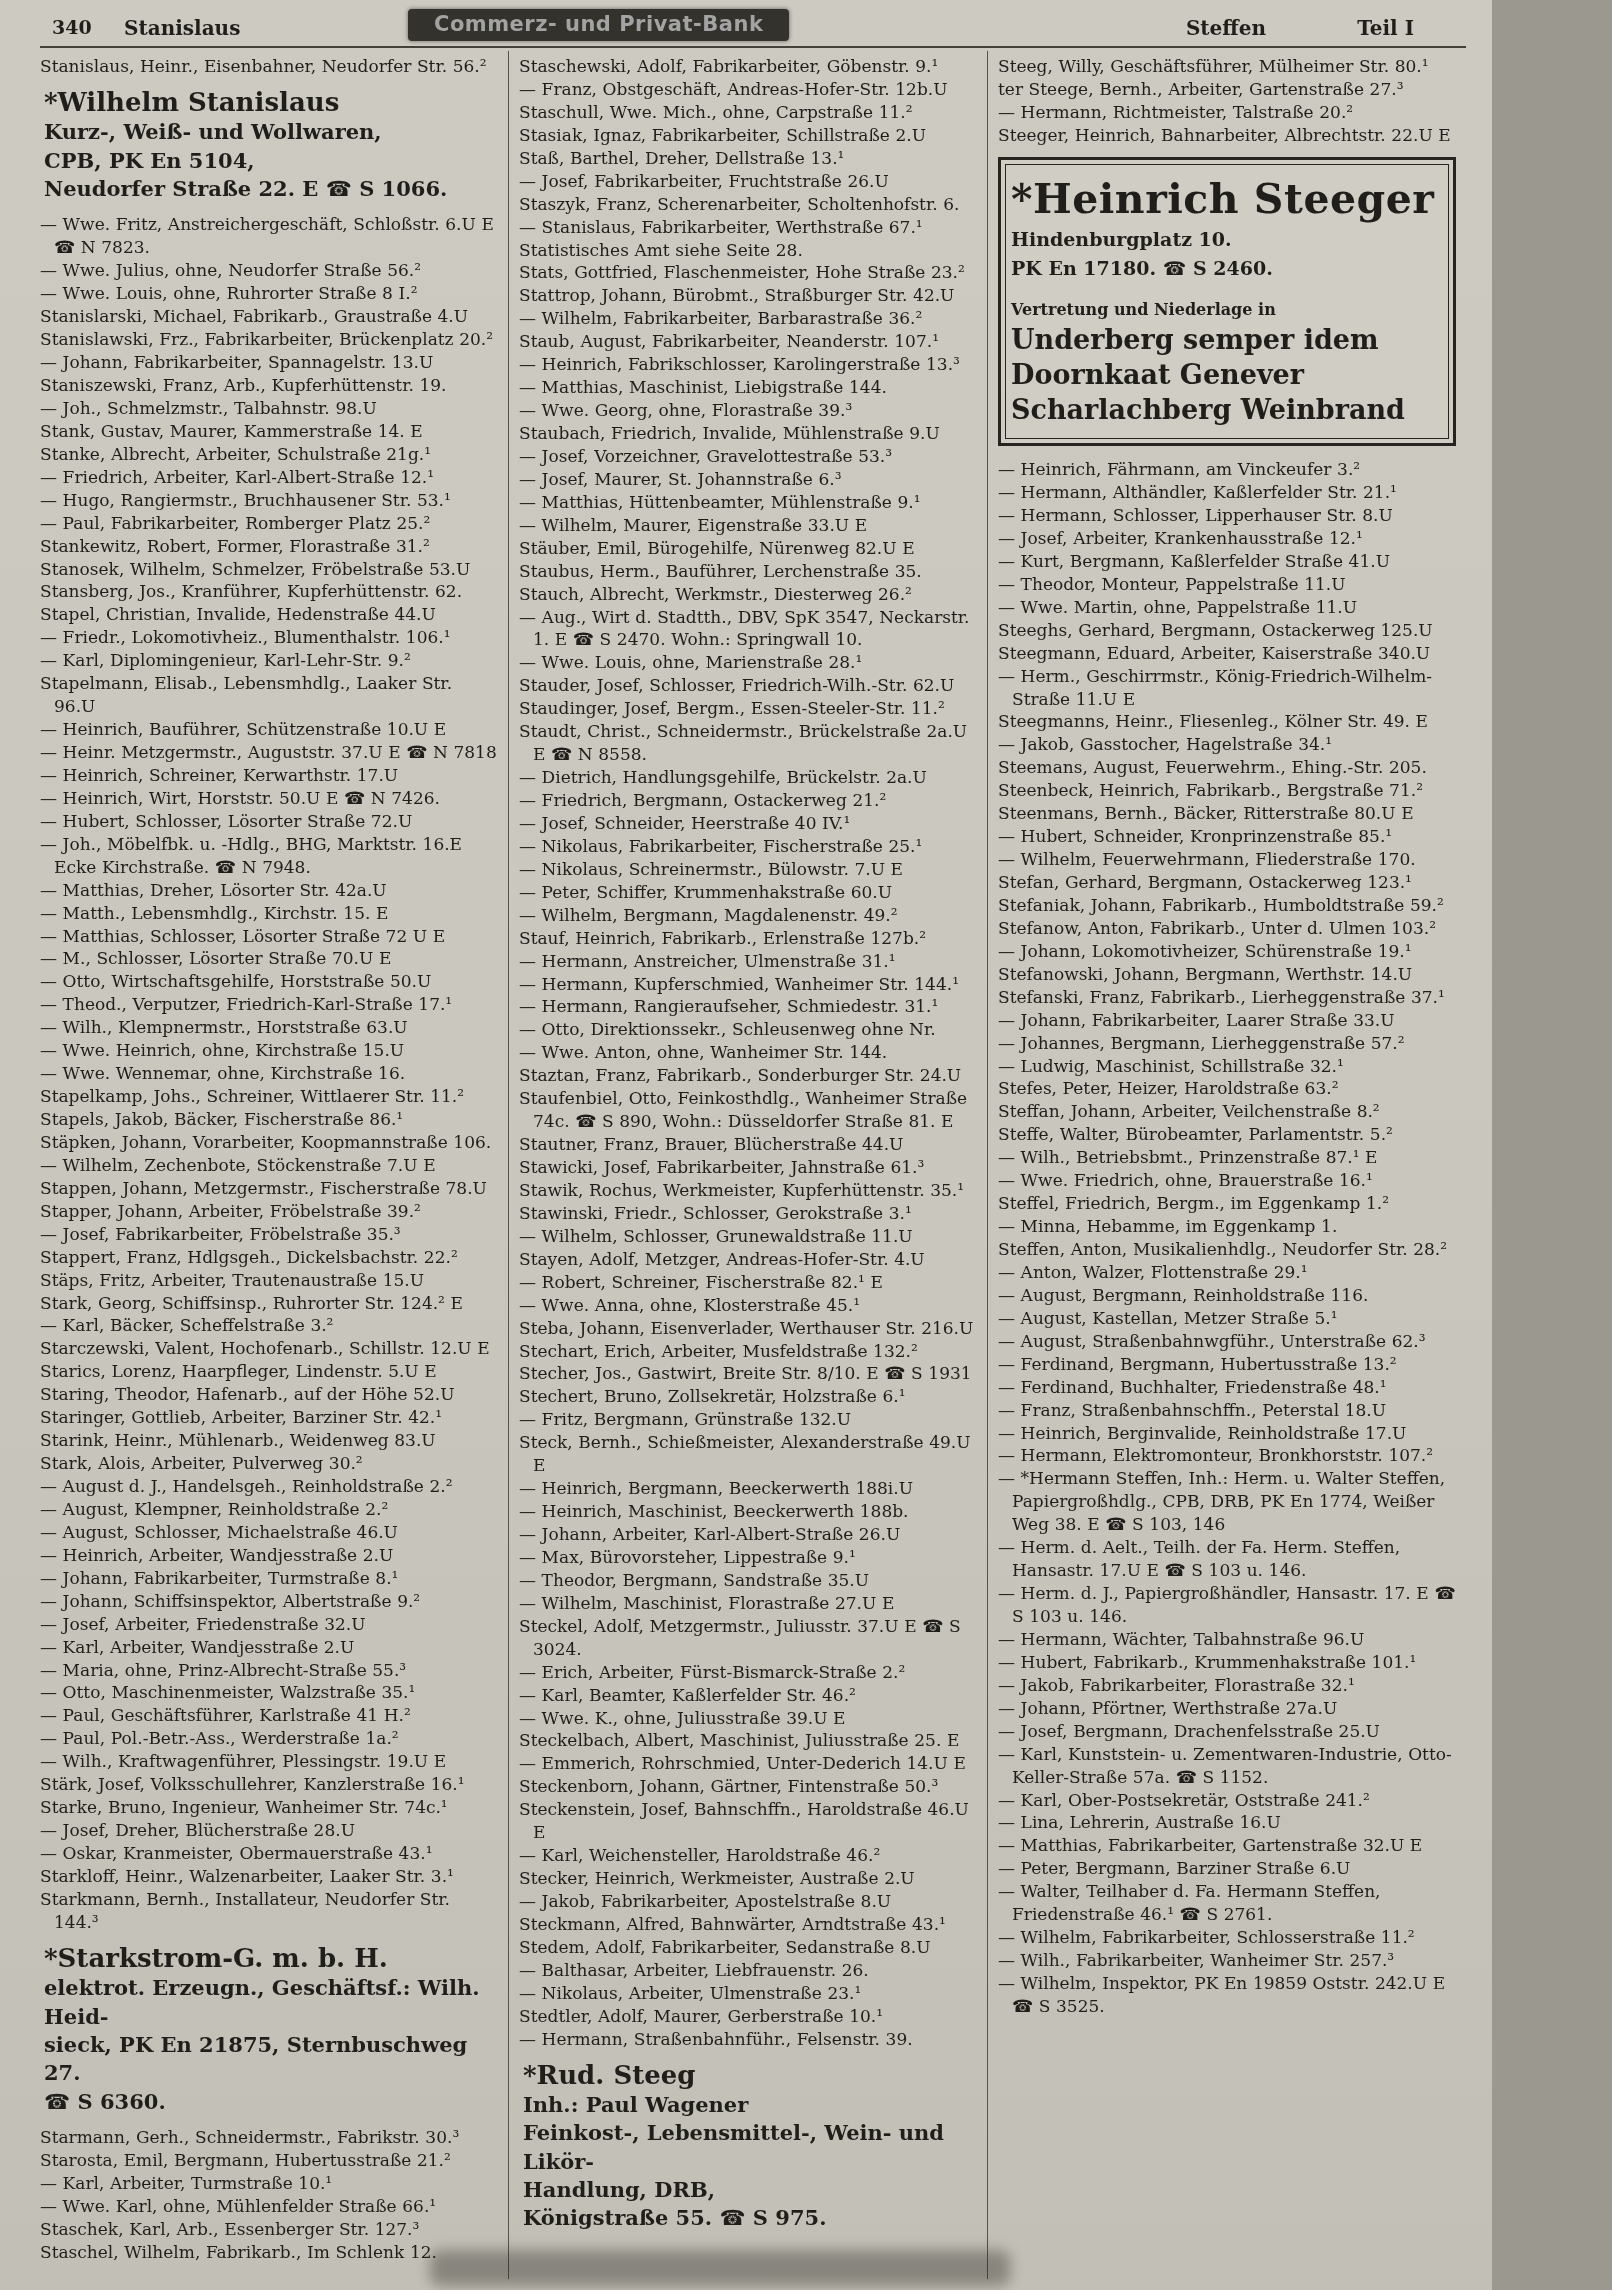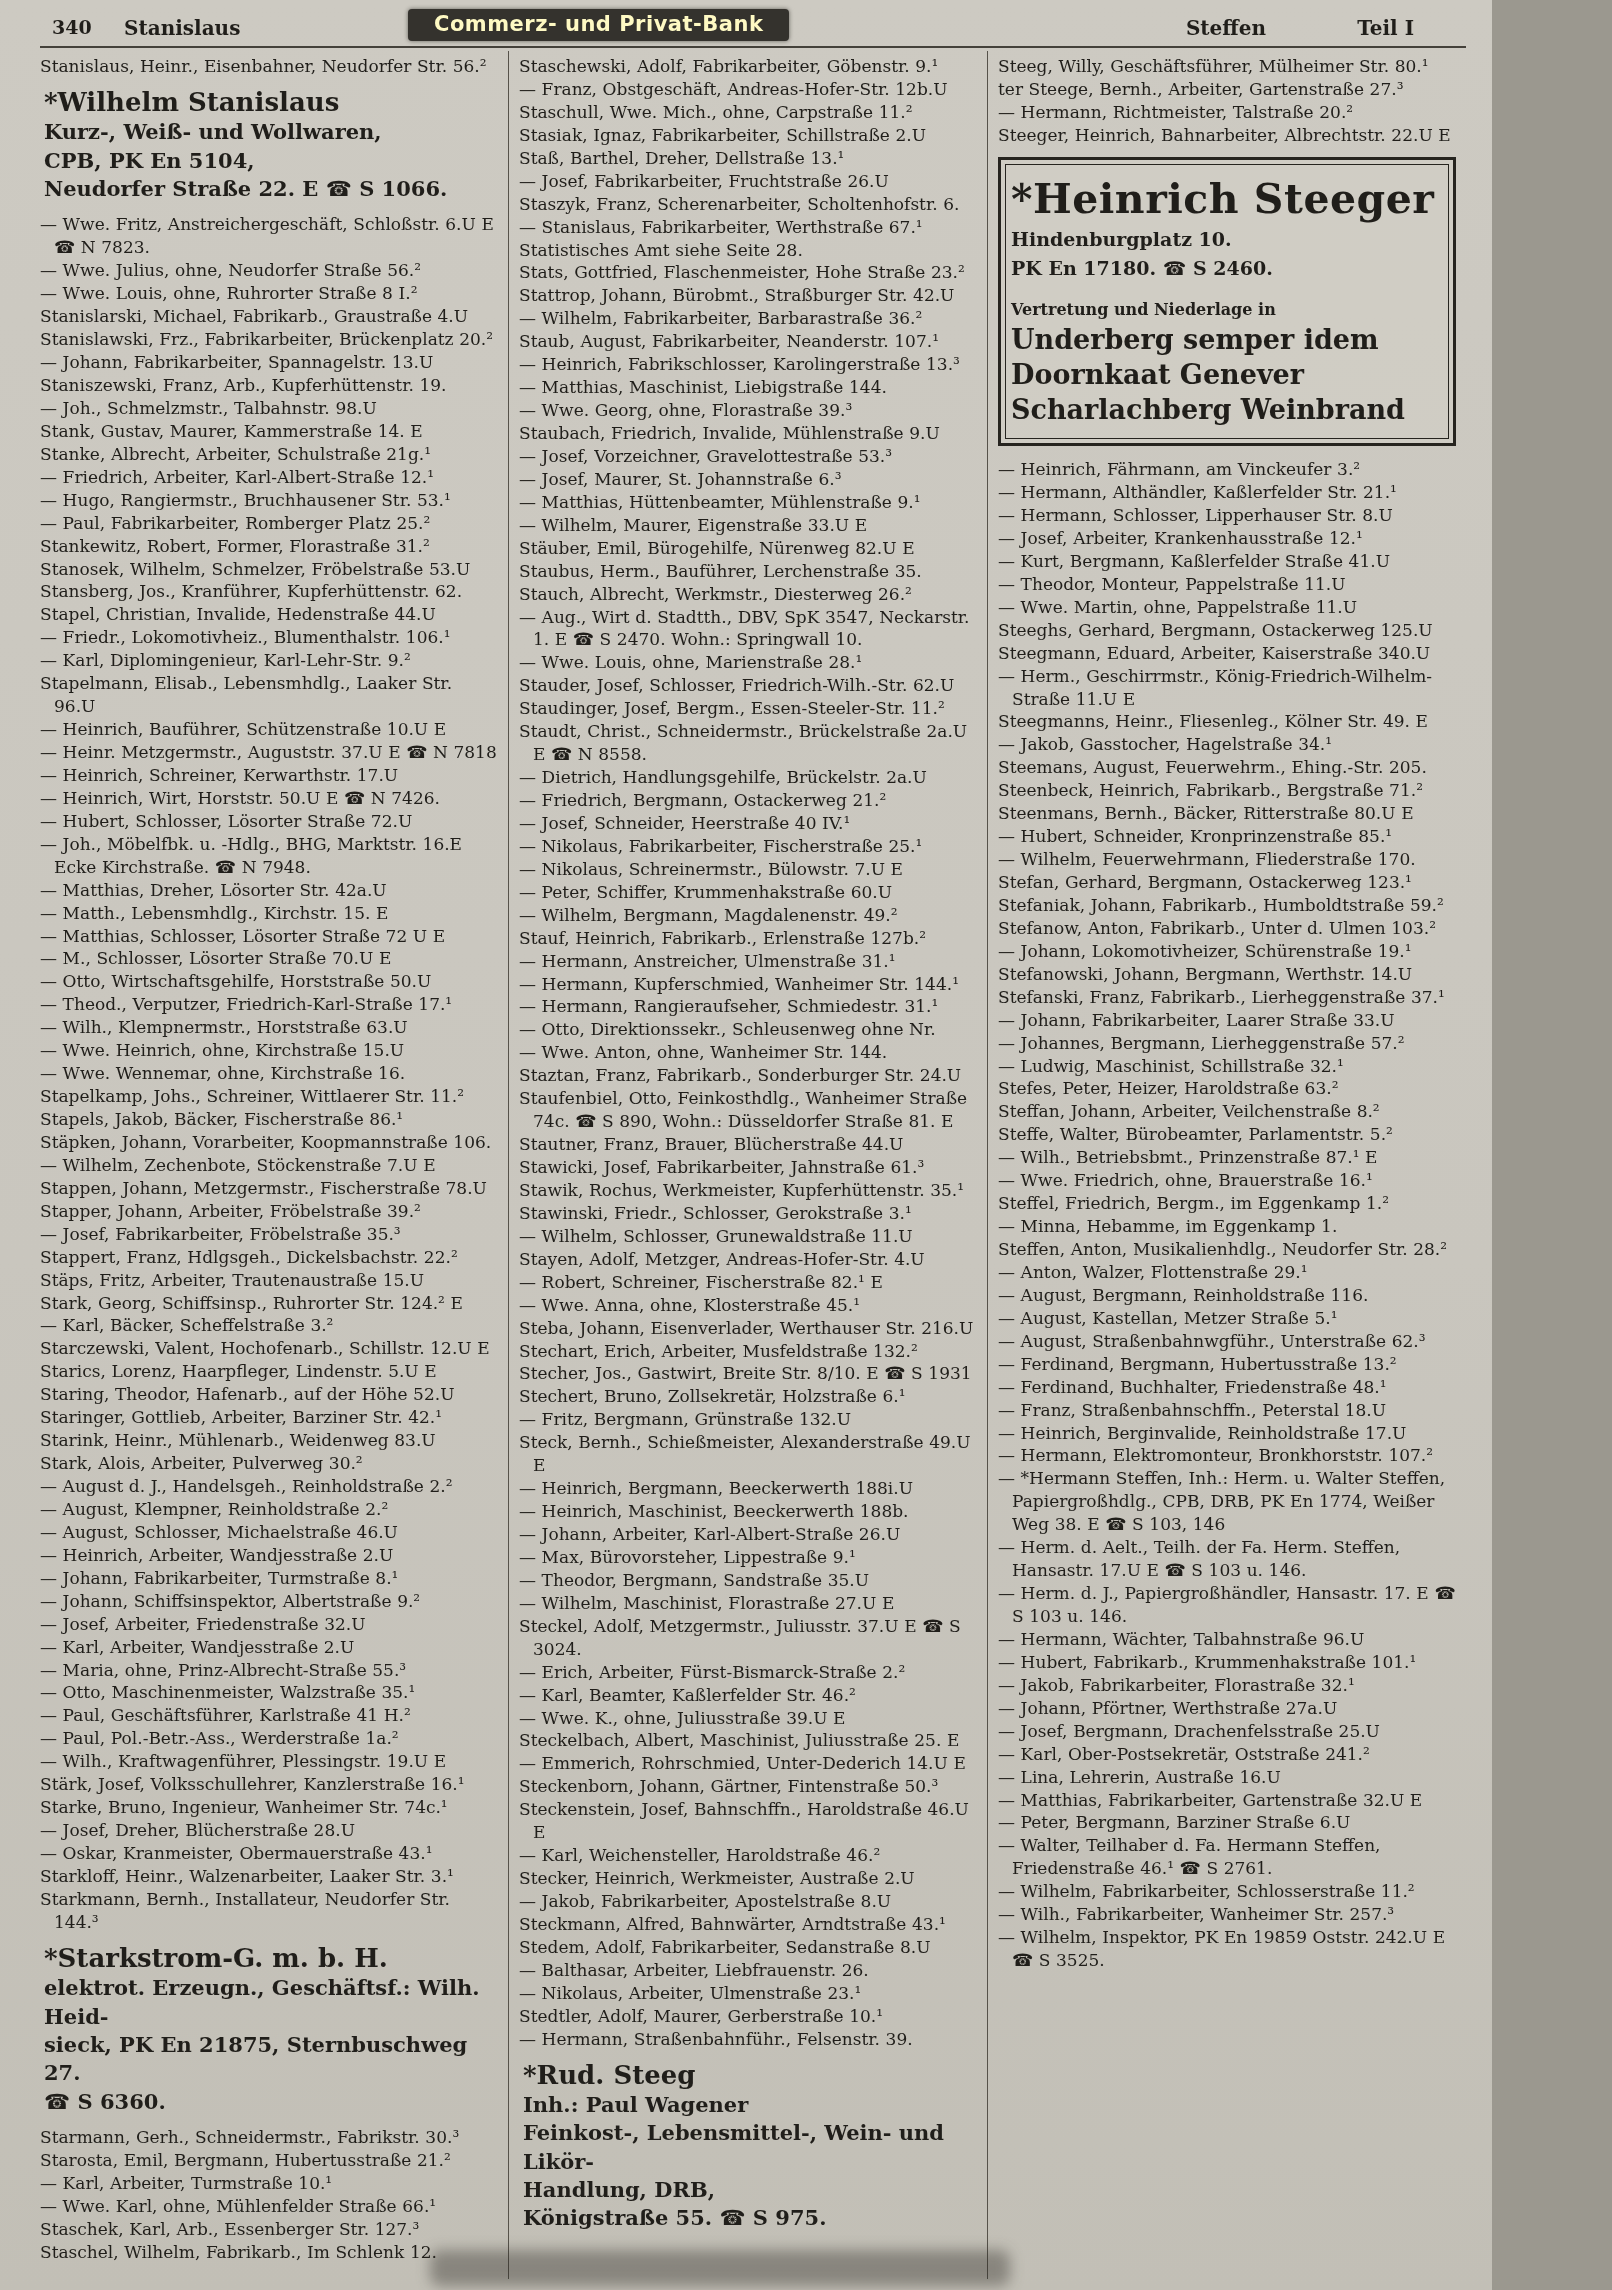--- a/index.html
+++ b/index.html
@@ -10,21 +10,21 @@
     background:linear-gradient(180deg,#cdcac2 0%,#c9c6be 55%,#c2bfb6 100%);
     color:#201e1a;
     font-family:"DejaVu Serif","DejaVu Sans",serif;
     padding:8px 26px 6px 40px;
   }
   .page-header{position:relative;height:40px;border-bottom:2px solid #44413a;font-weight:bold;}
   .pg-num{position:absolute;left:12px;top:8px;font-size:19px;}
   .kw-left{position:absolute;left:84px;top:8px;font-size:20px;}
   .banner{
     position:absolute;left:368px;top:1px;
-    background:#34322d;color:#fef9c3;
+    background:#34322d;color:#a3a3a3;
     font-family:"DejaVu Sans","Liberation Sans",sans-serif;
     font-size:21px;font-weight:bold;letter-spacing:.5px;
     padding:3px 26px 5px;border-radius:4px;
     box-shadow:0 0 4px rgba(30,28,24,.6);
   }
   .kw-right{position:absolute;right:200px;top:8px;font-size:20px;}
   .part{position:absolute;right:52px;top:8px;font-size:20px;}
 
   .columns{display:flex;align-items:stretch;height:2228px;margin-top:3px;}
   .col{flex:1 1 0;padding:4px 10px 0 10px;overflow:hidden;}
@@ -313,20 +313,21 @@
         <p class="entry">— Heinrich, Berginvalide, Reinholdstraße 17.U</p>
         <p class="entry">— Hermann, Elektromonteur, Bronkhorststr. 107.²</p>
         <p class="entry">— *Hermann Steffen, Inh.: Herm. u. Walter Steffen, Papiergroßhdlg., CPB, DRB, PK En 1774, Weißer Weg 38. E ☎ S 103, 146</p>
         <p class="entry">— Herm. d. Aelt., Teilh. der Fa. Herm. Steffen, Hansastr. 17.U E ☎ S 103 u. 146.</p>
         <p class="entry">— Herm. d. J., Papiergroßhändler, Hansastr. 17. E ☎ S 103 u. 146.</p>
         <p class="entry">— Hermann, Wächter, Talbahnstraße 96.U</p>
         <p class="entry">— Hubert, Fabrikarb., Krummenhakstraße 101.¹</p>
         <p class="entry">— Jakob, Fabrikarbeiter, Florastraße 32.¹</p>
         <p class="entry">— Johann, Pförtner, Werthstraße 27a.U</p>
         <p class="entry">— Josef, Bergmann, Drachenfelsstraße 25.U</p>
+        <p class="entry">— Karl, Kunststein- u. Zementwaren-Industrie, Otto-Keller-Straße 57a. ☎ S 1152.</p>
         <p class="entry">— Karl, Ober-Postsekretär, Oststraße 241.²</p>
         <p class="entry">— Lina, Lehrerin, Austraße 16.U</p>
         <p class="entry">— Matthias, Fabrikarbeiter, Gartenstraße 32.U E</p>
         <p class="entry">— Peter, Bergmann, Barziner Straße 6.U</p>
         <p class="entry">— Walter, Teilhaber d. Fa. Hermann Steffen, Friedenstraße 46.¹ ☎ S 2761.</p>
         <p class="entry">— Wilhelm, Fabrikarbeiter, Schlosserstraße 11.²</p>
         <p class="entry">— Wilh., Fabrikarbeiter, Wanheimer Str. 257.³</p>
         <p class="entry">— Wilhelm, Inspektor, PK En 19859 Oststr. 242.U E ☎ S 3525.</p>
       </div>
   </div>

